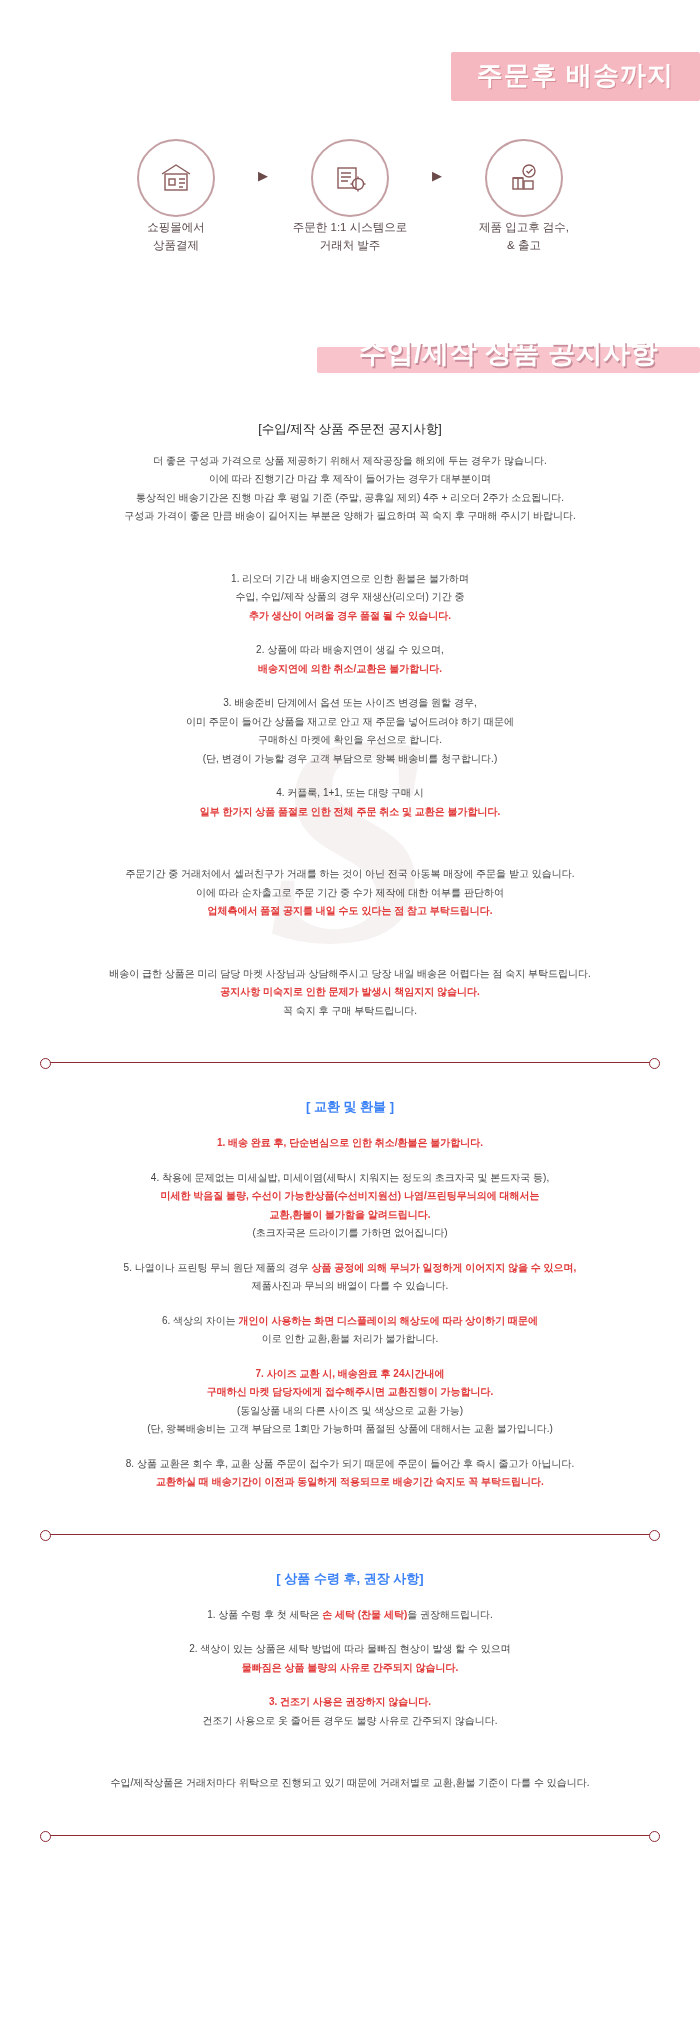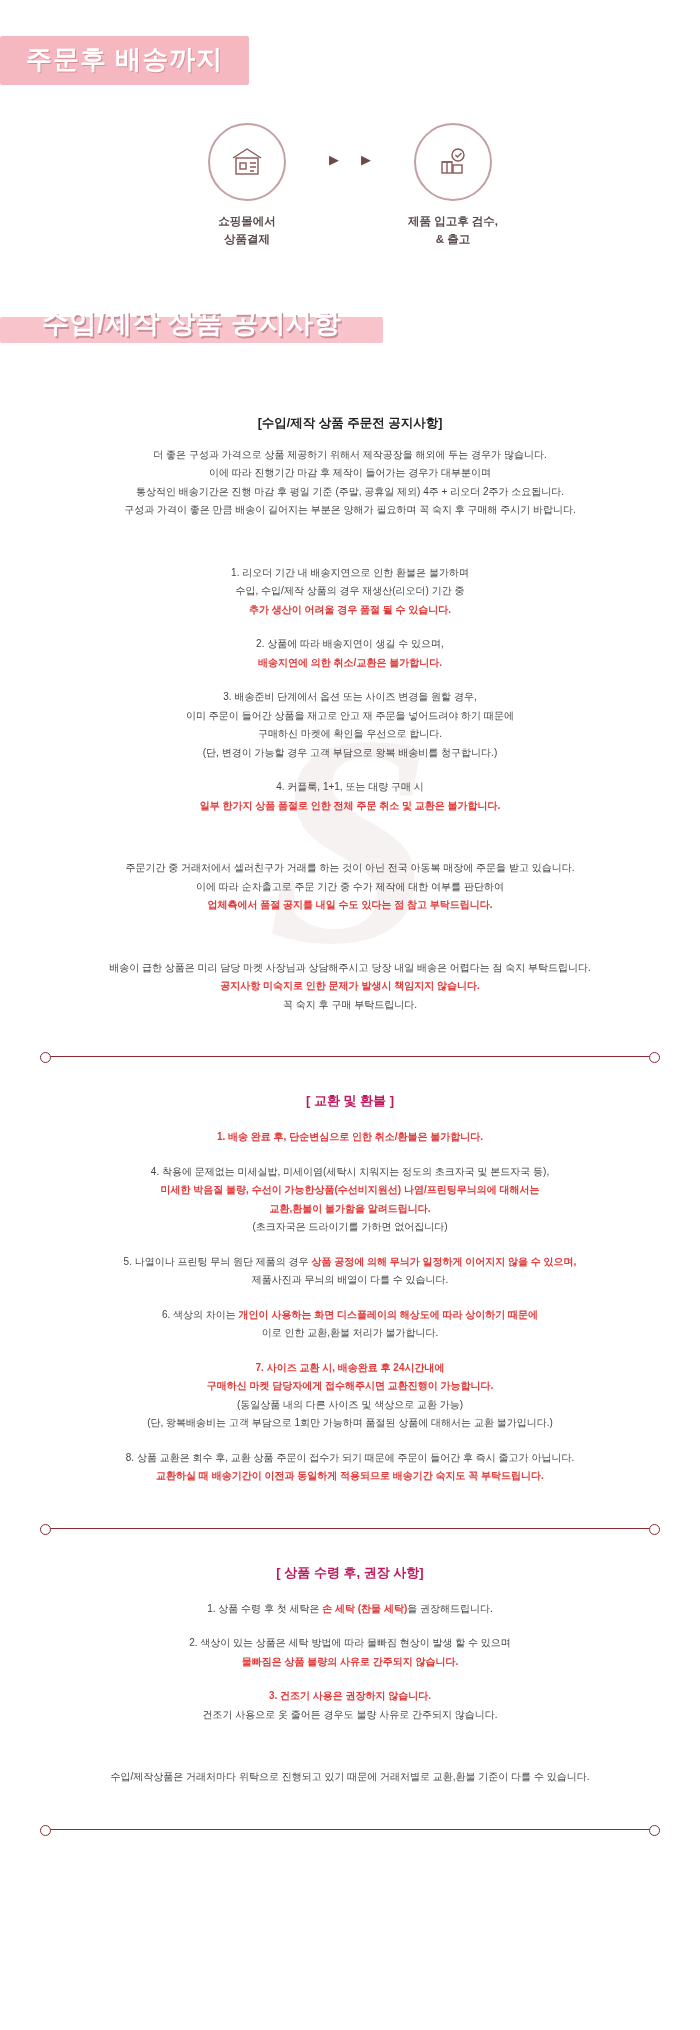--- a/index.html
+++ b/index.html
@@ -29,22 +29,22 @@
     line-height:1;
     z-index:0;
     user-select:none;
     font-style:italic;
     font-weight:bold;
   }
   .content{position:relative;z-index:1;}
 
   
   .banner-wrap{
-    text-align:left;
-    padding-top:36px;
+    text-align:right;
+    padding-top:52px;
   }
   .banner{
     display:inline-block;
     background:#f6b8c0;
     padding:6px 26px 8px 26px;
     border-radius:2px;
   }
   .banner-text{
     font-size:26px;
     font-weight:bold;
@@ -67,39 +67,38 @@
   .circle{
     width:74px;height:74px;
     border:2px solid #c4a0a4;
     border-radius:50%;
     margin:0 auto;
     display:flex;align-items:center;justify-content:center;
     background:#fff;
   }
   .circle svg{display:block;}
   .step-label{
-    margin-top:12px;
+    margin-top:2px;
     font-size:11.5px;
     line-height:1.55;
     color:#5b4a4a;
-    font-weight:bold;
   }
   .arrow{
     width:18px;
     margin-top:30px;
     text-align:center;
     color:#6b4a4a;
     font-size:13px;
     line-height:1;
   }
 
   
   .title-bar-wrap{
-    margin-top:52px;
-    text-align:left;
+    margin-top:76px;
+    text-align:right;
   }
   .title-bar{
     display:inline-block;
     position:relative;
     padding:4px 42px 6px 42px;
   }
   .title-bar:before{
     content:"";
     position:absolute;
     left:0;right:0;top:16px;bottom:4px;
@@ -118,23 +117,23 @@
   }
 
   
   .block{
     margin:0 auto;
     width:620px;
     text-align:center;
   }
   .sec-head{
     font-size:12.5px;
-    font-weight:bold;
+    font-weight:normal;
     color:#222;
-    margin:68px 0 14px 0;
+    margin:44px 0 14px 0;
   }
   p.line{
     margin:8px;
     font-size:10px;
     line-height:1.85;
     color:#444;
   }
   p.group{margin-bottom:16px;}
   .redb{color:#e23b3b;font-weight:bold;}
   .gap-md{height:20px;}
@@ -159,21 +158,21 @@
     border-radius:50%;
     border:1.5px solid #8e2a33;
     background:#fff;
   }
   .divider .dot.l{left:0;}
   .divider .dot.r{right:0;}
 
   .sec-title{
     font-size:13px;
     font-weight:bold;
-    color:#be185d;
+    color:#3b82f6;
     margin:0 0 18px 0;
     text-align:center;
   }
 </style>
 </head>
 <body>
 
 <div class="page">
   <div class="watermark">S</div>
 
@@ -199,20 +198,36 @@
           </span>
         </div>
         <div class="step-label">
           <span>쇼핑몰에서</span><br>
           <span>상품결제</span>
         </div>
       </div>
 
       <div class="arrow">▶</div>
 
+      <div class="step">
+        <div class="circle">
+          <span>
+            <svg width="40" height="40" viewBox="0 0 40 40" fill="none" stroke="#8a5a5a" stroke-width="1.4">
+              <rect x="8" y="10" width="18" height="20"></rect>
+              <path d="M11 15 h10 M11 19 h10 M11 23 h7"></path>
+              <circle cx="28" cy="26" r="5.5"></circle>
+              <path d="M28 20.5 v-2 M28 31.5 v2 M22.5 26 h-2 M33.5 26 h2"></path>
+            </svg>
+          </span>
+        </div>
+        <div class="step-label">
+          <span>주문한 1:1 시스템으로</span><br>
+          <span>거래처 발주</span>
+        </div>
+      </div>
 
       <div class="arrow">▶</div>
 
       <div class="step">
         <div class="circle">
           <span>
             <svg width="40" height="40" viewBox="0 0 40 40" fill="none" stroke="#8a5a5a" stroke-width="1.4">
               <rect x="9" y="20" width="10" height="11"></rect>
               <rect x="20" y="23" width="9" height="8"></rect>
               <path d="M9 20 h10 M14 20 v11"></path>

